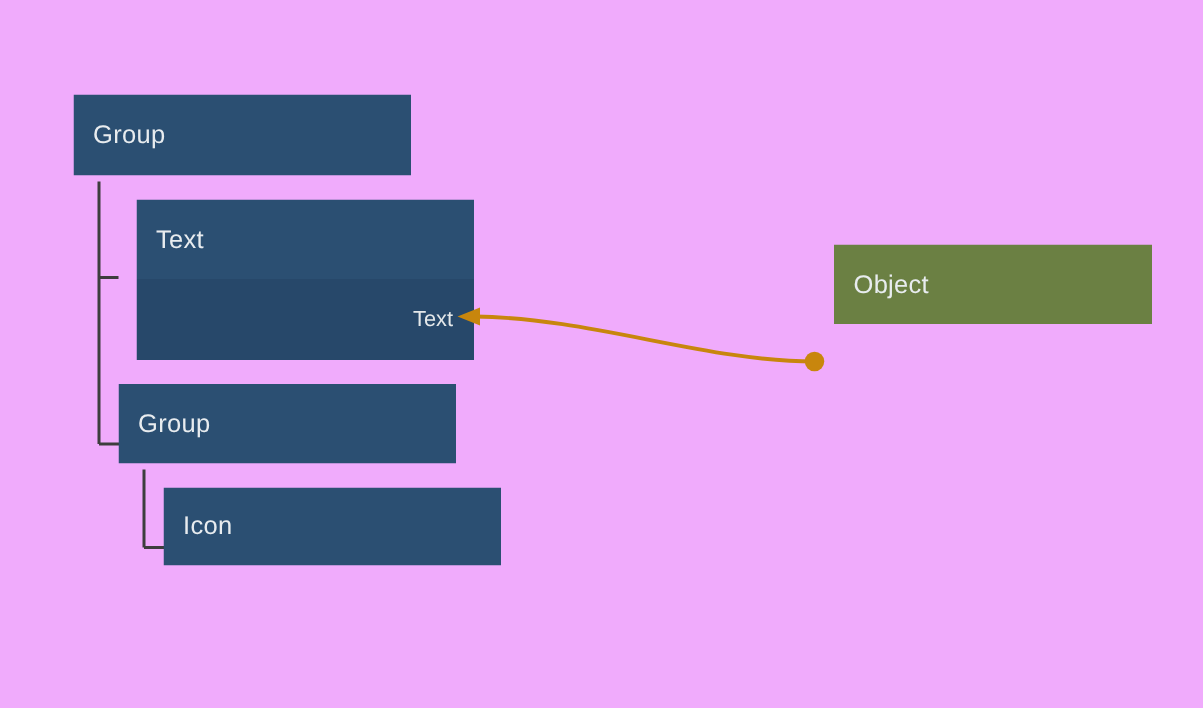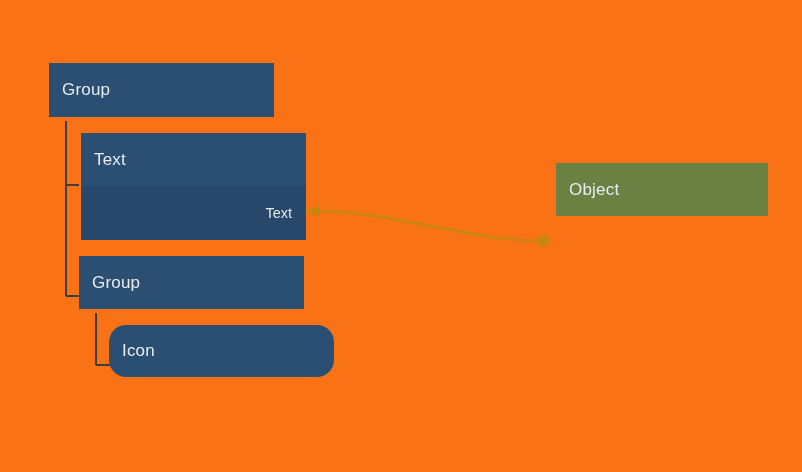--- a/index.html
+++ b/index.html
@@ -10,21 +10,21 @@
     width: 802px;
     height: 472px;
     background: #212121;
     font-family: "Liberation Sans", sans-serif;
     overflow: hidden;
   }
   #canvas {
     position: relative;
     width: 802px;
     height: 472px;
-    background: #f97316;
+    background: #f0abfc;
   }
   .node {
     position: absolute;
     box-sizing: border-box;
     overflow: hidden;
   }
   .node-header {
     position: relative;
     box-sizing: border-box;
     width: 100%;
@@ -83,33 +83,33 @@
     <path d="M66,296 L80,296" stroke="#3d3d3d" stroke-width="2" fill="none"></path>
 
     <path d="M96,313 L96,365" stroke="#3d3d3d" stroke-width="2" fill="none"></path>
     <path d="M96,365 L110,365" stroke="#3d3d3d" stroke-width="2" fill="none"></path>
   </svg>
 
   <div class="node blue" style="left:49px; top:63px; width:225px; height:54px;">
     <div class="node-header" style="height:54px;">Group</div>
   </div>
 
-  <div class="node blue" style="left:81px; top:133px; width:225px; height:107px;">
+  <div class="node blue" style="left:91px; top:133px; width:225px; height:107px;">
     <div class="node-header" style="height:53px;">Text</div>
     <div class="node-body port-row-right" style="height:54px;">
       <span>Text</span>
     </div>
   </div>
 
   <div class="node blue" style="left:79px; top:256px; width:225px; height:53px;">
     <div class="node-header" style="height:53px;">Group</div>
   </div>
 
   <div class="node blue" style="left:109px; top:325px; width:225px; height:52px;">
-    <div class="node-header" style="height:52px;border-radius:17px;">Icon</div>
+    <div class="node-header" style="height:52px;">Icon</div>
   </div>
 
   <div class="node green" style="left:543px; top:163px; width:225px; height:107px;padding-left:13px;">
     <div class="node-header" style="height:53px;">Object</div>
   </div>
 
   <svg id="edge-layer" viewBox="0 0 802 472" width="802" height="472">
     <path d="M543,241 C470,241 395,212 317,211" stroke="#c8860d" stroke-width="2.6" fill="none" stroke-linecap="round"></path>
     <polygon points="305,211 320,205 320,217" fill="#c8860d"></polygon>
     <circle cx="543" cy="241" r="6.5" fill="#c8860d"></circle>

